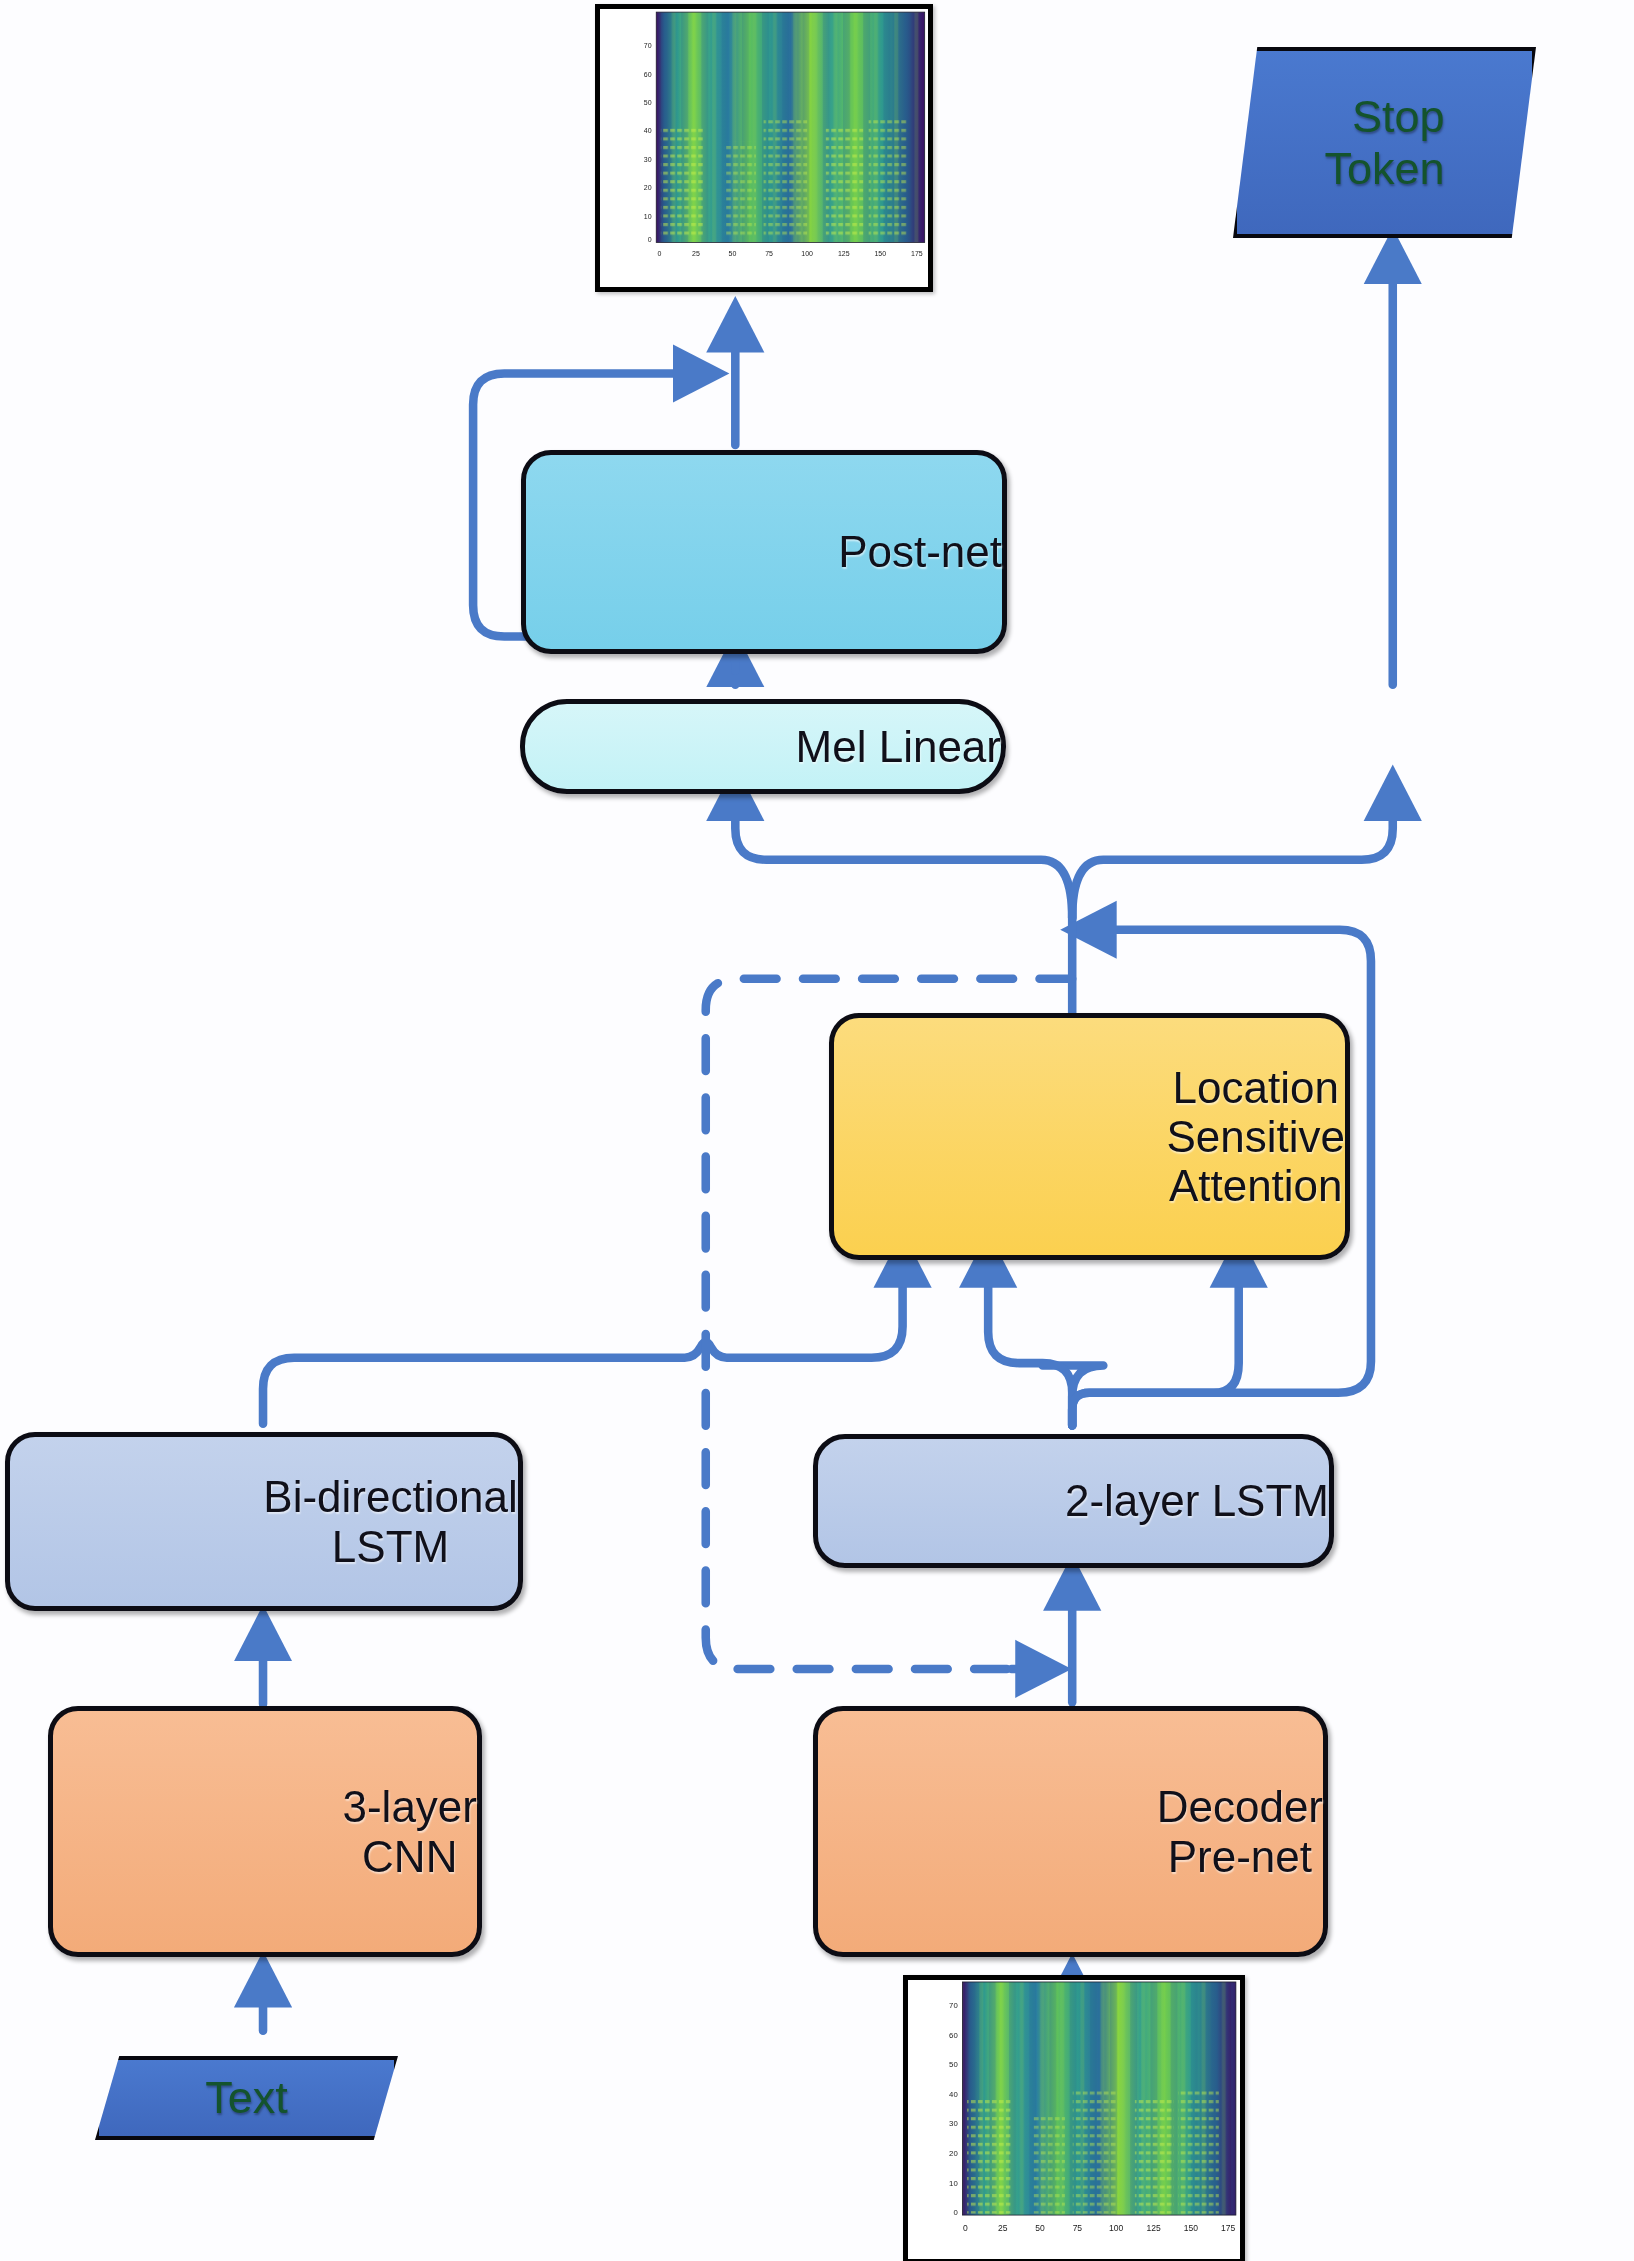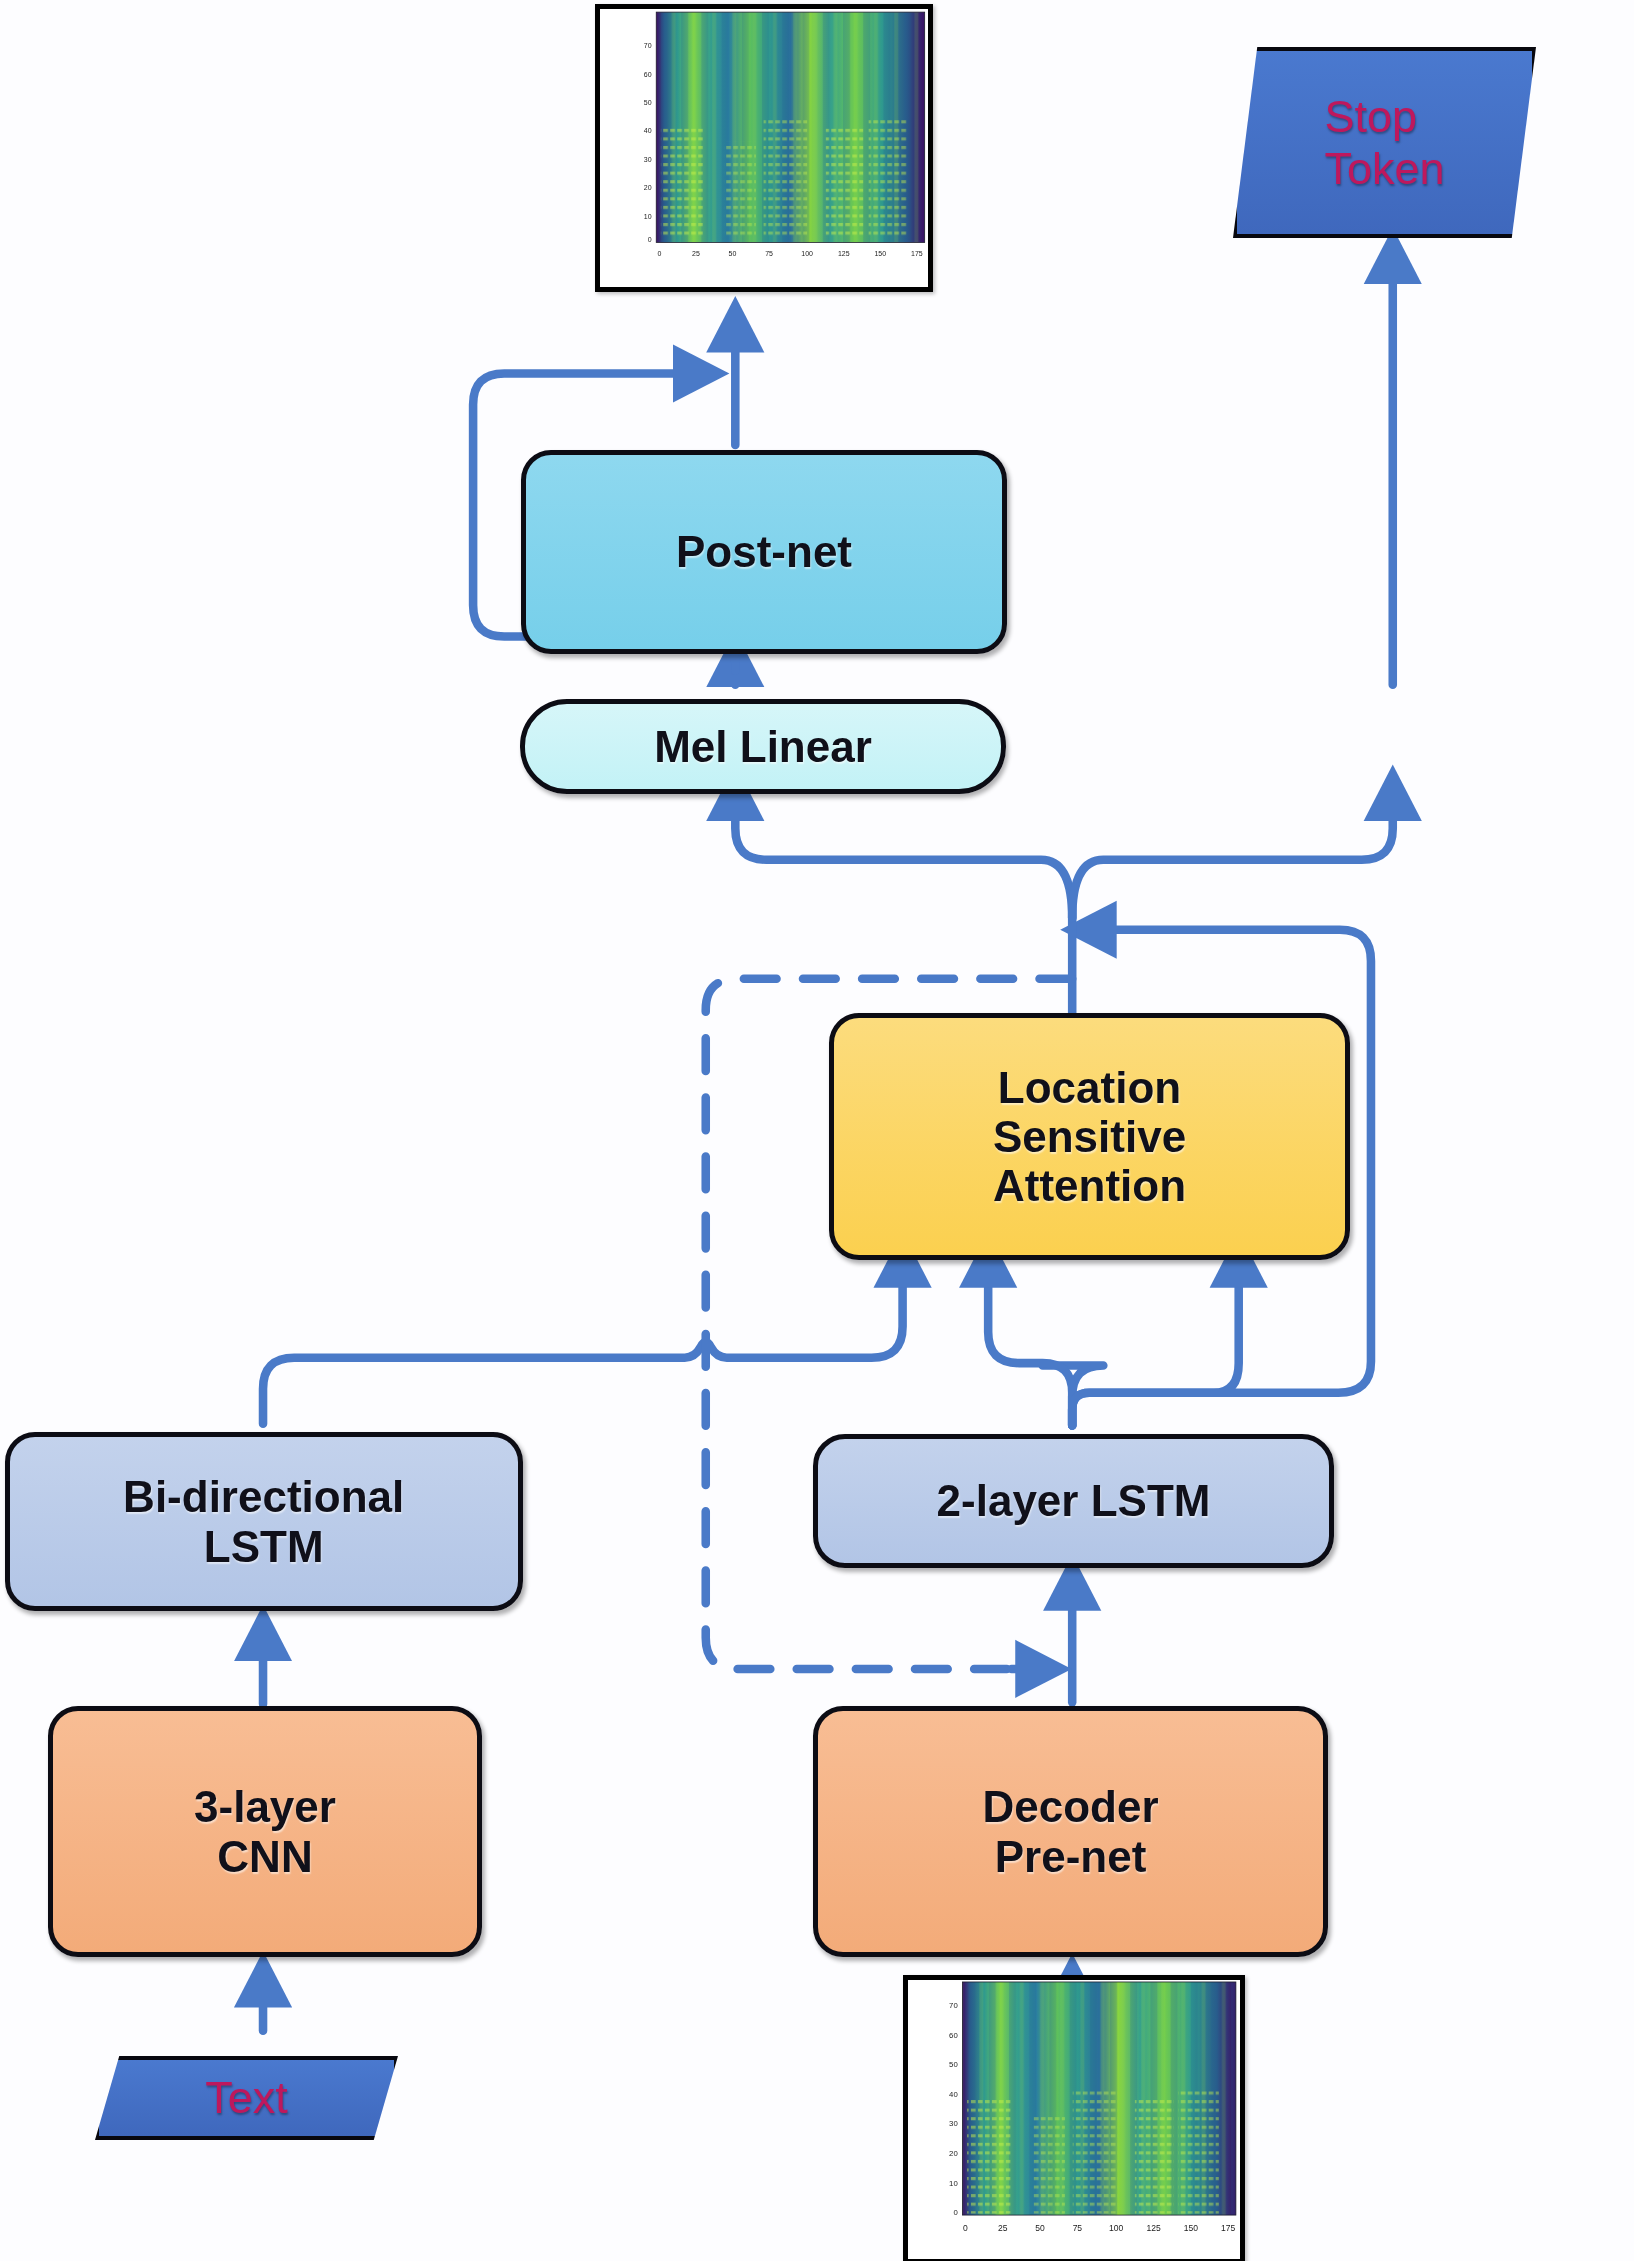--- a/index.html
+++ b/index.html
@@ -1,31 +1,31 @@
 <!DOCTYPE html>
 <html style="font-size:12.5px"><head>
 <meta charset="utf-8">
 <style>
   html,body{margin:0;padding:0;background:#ffffff;}
   body{font-family:"Liberation Sans", sans-serif;}
   #stage{position:relative;width:1634px;height:2261px;background:#fdfdff;overflow:hidden;}
   svg.layer{position:absolute;left:0;top:0;width:1634px;height:2261px;}
-  .node{position:absolute;box-sizing:border-box;display:flex;align-items:center;justify-content:center;text-align:center;font-weight:bold;}
+  .node{position:absolute;box-sizing:border-box;display:flex;align-items:center;justify-content:flex-end;text-align:center;}
   .rbox{border:5.4px solid #0c0c14;border-radius:30px;box-shadow:2.3px 3.9px 4.7px rgba(0,0,0,.30);}
   .rbox .lbl{font-size:44px;line-height:1.12;color:#10101a;white-space:pre-line;text-shadow:0.8px 1.6px 1.6px rgba(255,255,255,.55);}
   .postnet{background:linear-gradient(180deg,#8ed8ef 0%,#76cfea 100%);}
   .linearbox{background:linear-gradient(180deg,#d6f6f9 0%,#c3f2f6 100%);}
   .attn{background:linear-gradient(180deg,#fcdc7d 0%,#fbd04f 100%);}
   .lstm{background:linear-gradient(180deg,#c3d2ec 0%,#b2c5e6 100%);margin-top:8px;}
   .cnn{background:linear-gradient(180deg,#f8bd94 0%,#f3ab79 100%);}
   .para{position:absolute;}
   .para .pshape{position:absolute;inset:0;background:linear-gradient(180deg,#4a79cf 0%,#3f68bd 100%);
       border:4.7px solid #08080f;box-shadow:3.1px 4.7px 5.4px rgba(0,0,0,.35);}
   .para .ptxt{position:absolute;inset:0;display:flex;align-items:center;justify-content:center;
-      font-size:45px;line-height:1.14;color:#be185d;white-space:pre-line;text-align:left;
+      font-size:45px;line-height:1.14;color:#14532d;white-space:pre-line;text-align:right;
       text-shadow:0.8px 1.6px 2.3px rgba(0,0,0,.35);}
   .spec{position:absolute;border:5.4px solid #000;background:#fff;box-sizing:border-box;
       box-shadow:1.6px 2.3px 3.9px rgba(0,0,0,.25);overflow:hidden;}
   .spec svg{display:block;}
 </style>
 </head>
 <body>
 
 <div id="stage">
 

